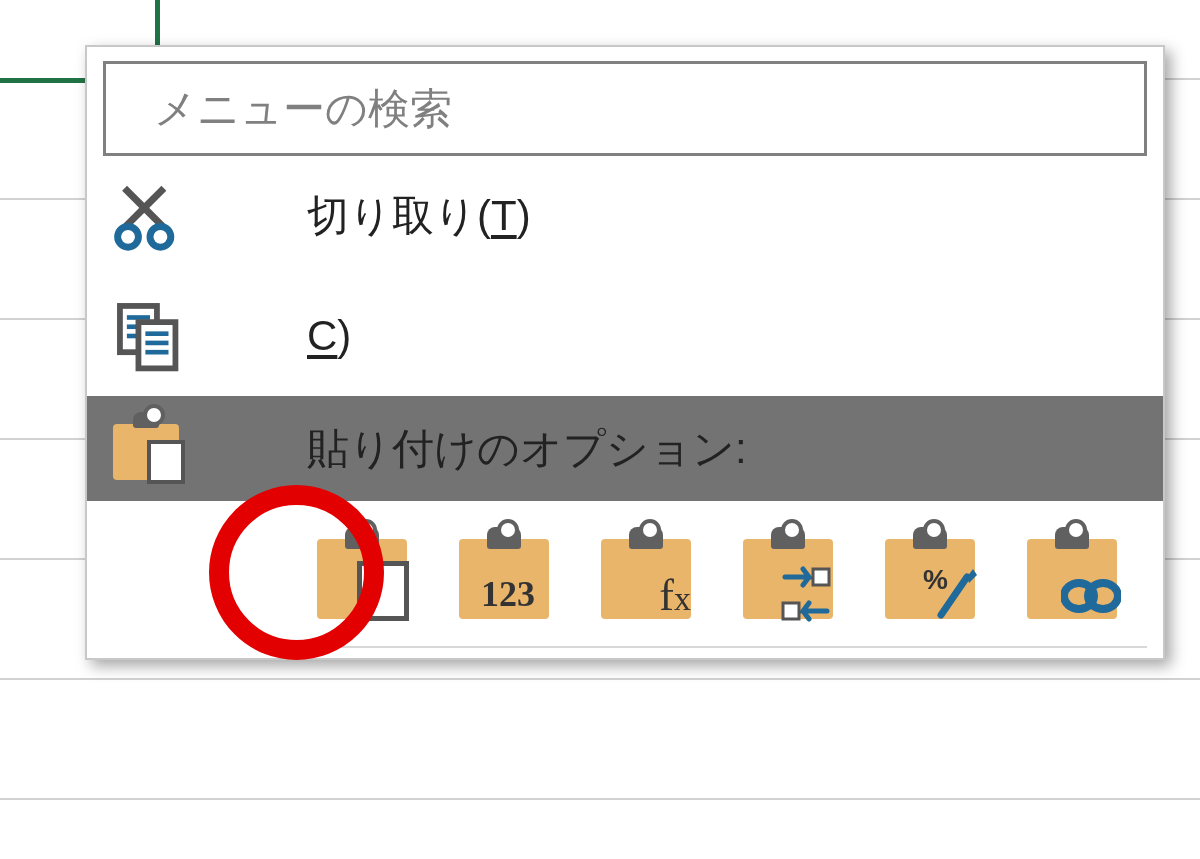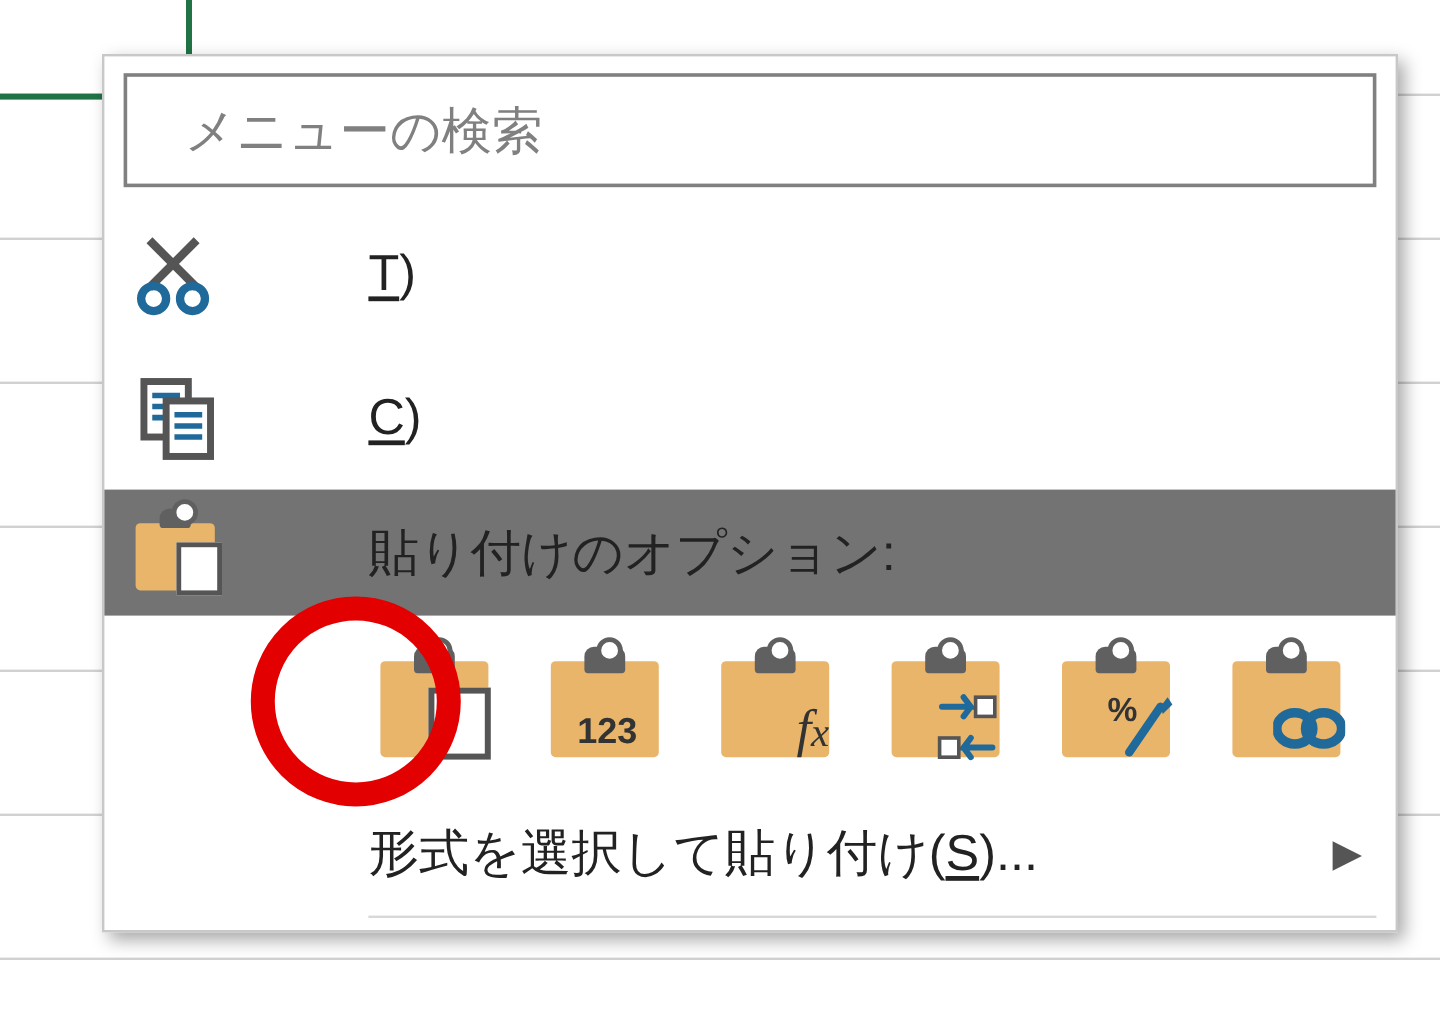--- a/index.html
+++ b/index.html
@@ -35,21 +35,21 @@
     position: absolute;
     left: 85px;
     top: 45px;
     width: 1080px;
     background: #fff;
     border: 2px solid #c8c8c8;
     box-shadow: 6px 6px 14px rgba(0,0,0,0.35);
     padding: 0 0 10px 0;
   }
   .search-box {
-    margin: 14px 16px 12px 16px;
+    margin: 14px 16px 0 16px;
     border: 3px solid #808080;
     height: 95px;
     display: flex;
     align-items: center;
     padding-left: 48px;
     font-size: 42px;
     color: #808080;
   }
   .menu-item {
     display: flex;
@@ -125,30 +125,29 @@
   }
   
   .ov-page {
     right: -2px; bottom: -2px;
     width: 52px; height: 60px;
     background: #fff; border: 5px solid #555;
   }
   .ov-text {
     position: absolute;
     left: 22px; bottom: 4px;
-    font-size: 30px;
+    font-size: 36px;
     font-weight: 700;
     color: #333;
-    font-family: Liberation Sans, sans-serif;
+    font-family: Liberation Serif, serif;
     margin-top: 44px;
   }
   .ov-fx {
     position: absolute;
     right: 0; bottom: -2px;
-    font-style: italic;
     font-size: 44px;
     font-family: "Times New Roman", serif;
     color: #333;
     margin-left: 32px;
   }
   .ov-fx .sub { font-size: 34px; }
   .ov-swap {
     right: -2px; bottom: -4px; width: 58px; height: 58px;
   }
   .ov-swap svg { width: 58px; height: 58px; }
@@ -211,20 +210,21 @@
   <div class="menu-item">
     <span class="icon-slot">
       <svg width="74" height="74" viewBox="0 0 64 64">
         <line x1="10" y1="8" x2="44" y2="42" stroke="#555" stroke-width="6"></line>
         <line x1="44" y1="8" x2="10" y2="42" stroke="#555" stroke-width="6"></line>
         <circle cx="13" cy="50" r="9" fill="none" stroke="#1f6a9a" stroke-width="6"></circle>
         <circle cx="41" cy="50" r="9" fill="none" stroke="#1f6a9a" stroke-width="6"></circle>
       </svg>
     </span>
     <span class="label">
+      <span>切り取り(</span>
         <span class="underline-char">T</span>
         <span>)</span>
     </span>
   </div>
 
   <div class="menu-item">
     <span class="icon-slot">
       <svg width="74" height="74" viewBox="0 0 64 64">
         <rect x="6" y="6" width="32" height="40" fill="#fff" stroke="#555" stroke-width="5"></rect>
         <line x1="12" y1="16" x2="32" y2="16" stroke="#1f6a9a" stroke-width="4"></line>
@@ -321,22 +321,16 @@
             <ellipse cx="18" cy="21" rx="15" ry="13" fill="none" stroke="#1f6a9a" stroke-width="8"></ellipse>
             <ellipse cx="42" cy="21" rx="15" ry="13" fill="none" stroke="#1f6a9a" stroke-width="8"></ellipse>
           </svg>
         </div>
       </div>
     </div>
 
     <div class="red-circle" style="left:122px; top:-16px;"></div>
   </div>
 
-  <div class="paste-special-row">
-    <span>
-      <span>形式を選択して貼り付け(</span><span class="underline-char">S</span><span>)...</span>
-    </span>
-    <span class="arrow-right">▶</span>
-  </div>
 
   <div class="separator"></div>
 
 </div>
 
 </body></html>

